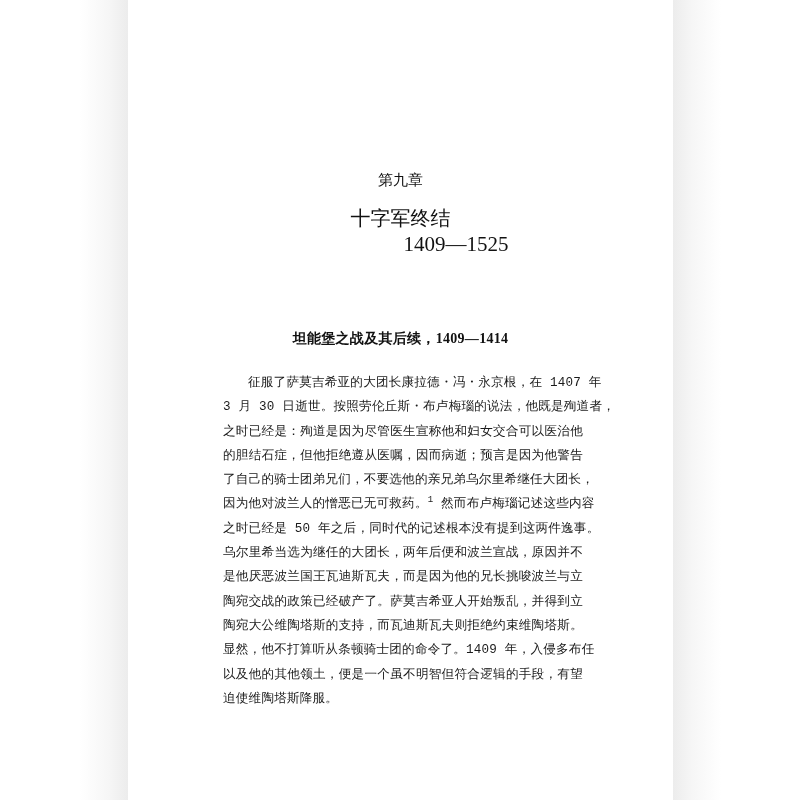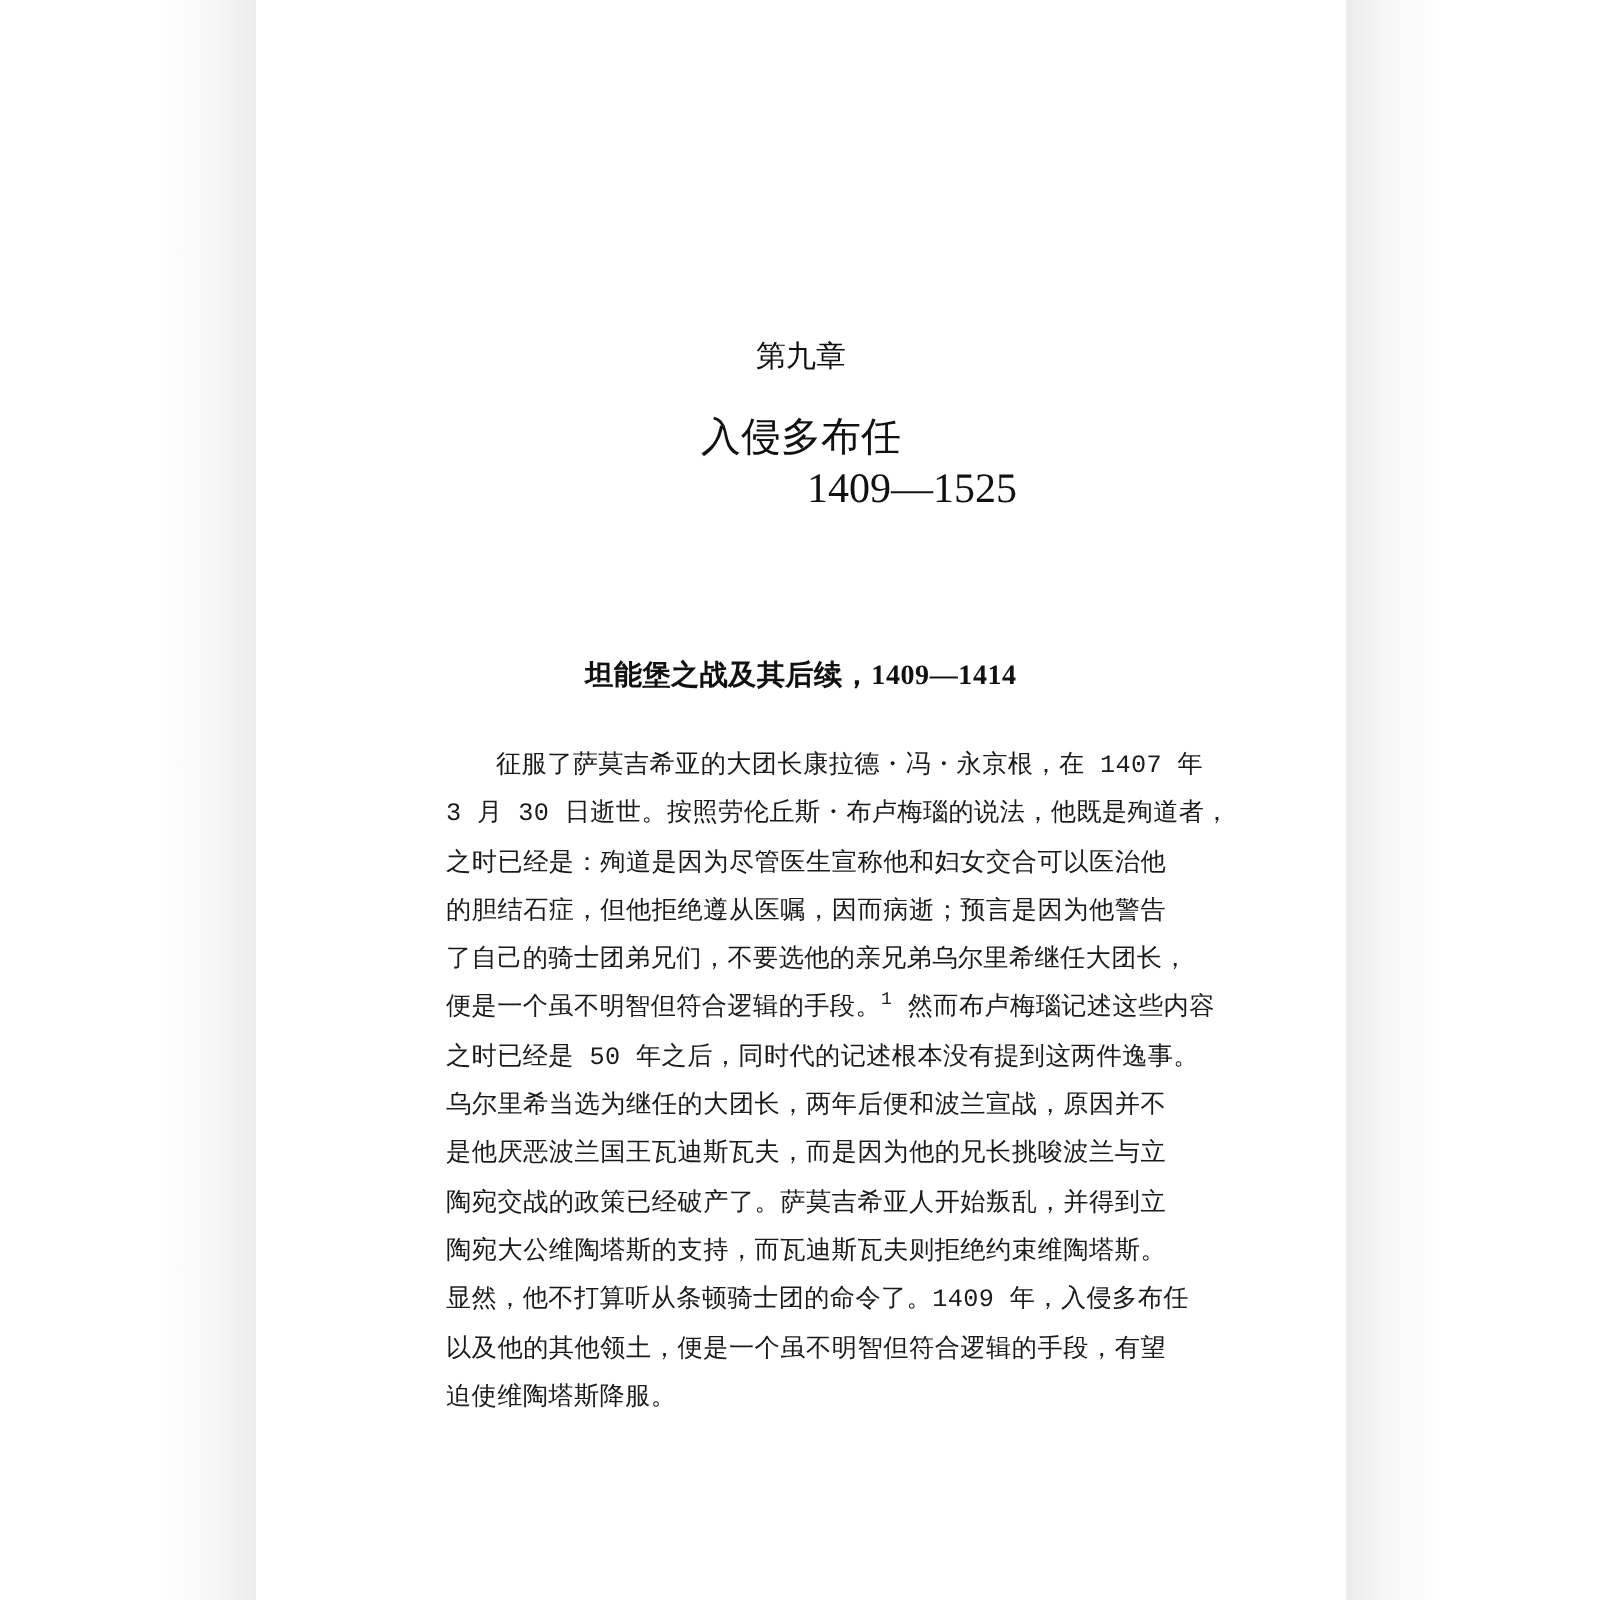--- a/index.html
+++ b/index.html
@@ -39,21 +39,21 @@
       width: 545px;
       height: 800px;
       background: #ffffff;
     }
     .chapter-num {
       position: absolute;
       left: 0;
       width: 545px;
       top: 170px;
       text-align: center;
-      font-family: Liberation Mono, monospace;
+      font-family: Liberation Serif, serif;
       font-size: 15px;
       color: #111;
       line-height: 20px;
     }
     .chapter-title {
       position: absolute;
       left: 0;
       width: 545px;
       top: 205px;
       text-align: center;
@@ -119,32 +119,32 @@
   </style>
 </head>
 <body>
 
 <div class="stage">
   <div class="shadow-left"></div>
   <div class="shadow-right"></div>
 
   <div class="page">
     <div class="chapter-num">第九章</div>
-    <div class="chapter-title">入侵多布任</div>
+    <div class="chapter-title">十字军终结</div>
     <div class="chapter-years">1409—1525</div>
 
     <div class="section-title">坦能堡之战及其后续，1409—1414</div>
 
     <div class="body-text">
       <span class="body-line indent">征服了萨莫吉希亚的大团长康拉德・冯・永京根，在 1407 年</span>
       <span class="body-line">3 月 30 日逝世。按照劳伦丘斯・布卢梅瑙的说法，他既是殉道者，</span>
       <span class="body-line">之时已经是：殉道是因为尽管医生宣称他和妇女交合可以医治他</span>
       <span class="body-line">的胆结石症，但他拒绝遵从医嘱，因而病逝；预言是因为他警告</span>
       <span class="body-line">了自己的骑士团弟兄们，不要选他的亲兄弟乌尔里希继任大团长，</span>
-      <span class="body-line"><span>便是一个虽不明智但符合逻辑的手段。</span><sup class="fn">1</sup> <span>然而布卢梅瑙记述这些内容</span></span>
+      <span class="body-line"><span>因为他对波兰人的憎恶已无可救药。</span><sup class="fn">1</sup> <span>然而布卢梅瑙记述这些内容</span></span>
       <span class="body-line">之时已经是 50 年之后，同时代的记述根本没有提到这两件逸事。</span>
       <span class="body-line">乌尔里希当选为继任的大团长，两年后便和波兰宣战，原因并不</span>
       <span class="body-line">是他厌恶波兰国王瓦迪斯瓦夫，而是因为他的兄长挑唆波兰与立</span>
       <span class="body-line">陶宛交战的政策已经破产了。萨莫吉希亚人开始叛乱，并得到立</span>
       <span class="body-line">陶宛大公维陶塔斯的支持，而瓦迪斯瓦夫则拒绝约束维陶塔斯。</span>
       <span class="body-line">显然，他不打算听从条顿骑士团的命令了。1409 年，入侵多布任</span>
       <span class="body-line">以及他的其他领土，便是一个虽不明智但符合逻辑的手段，有望</span>
       <span class="body-line last">迫使维陶塔斯降服。</span>
     </div>
   </div>

